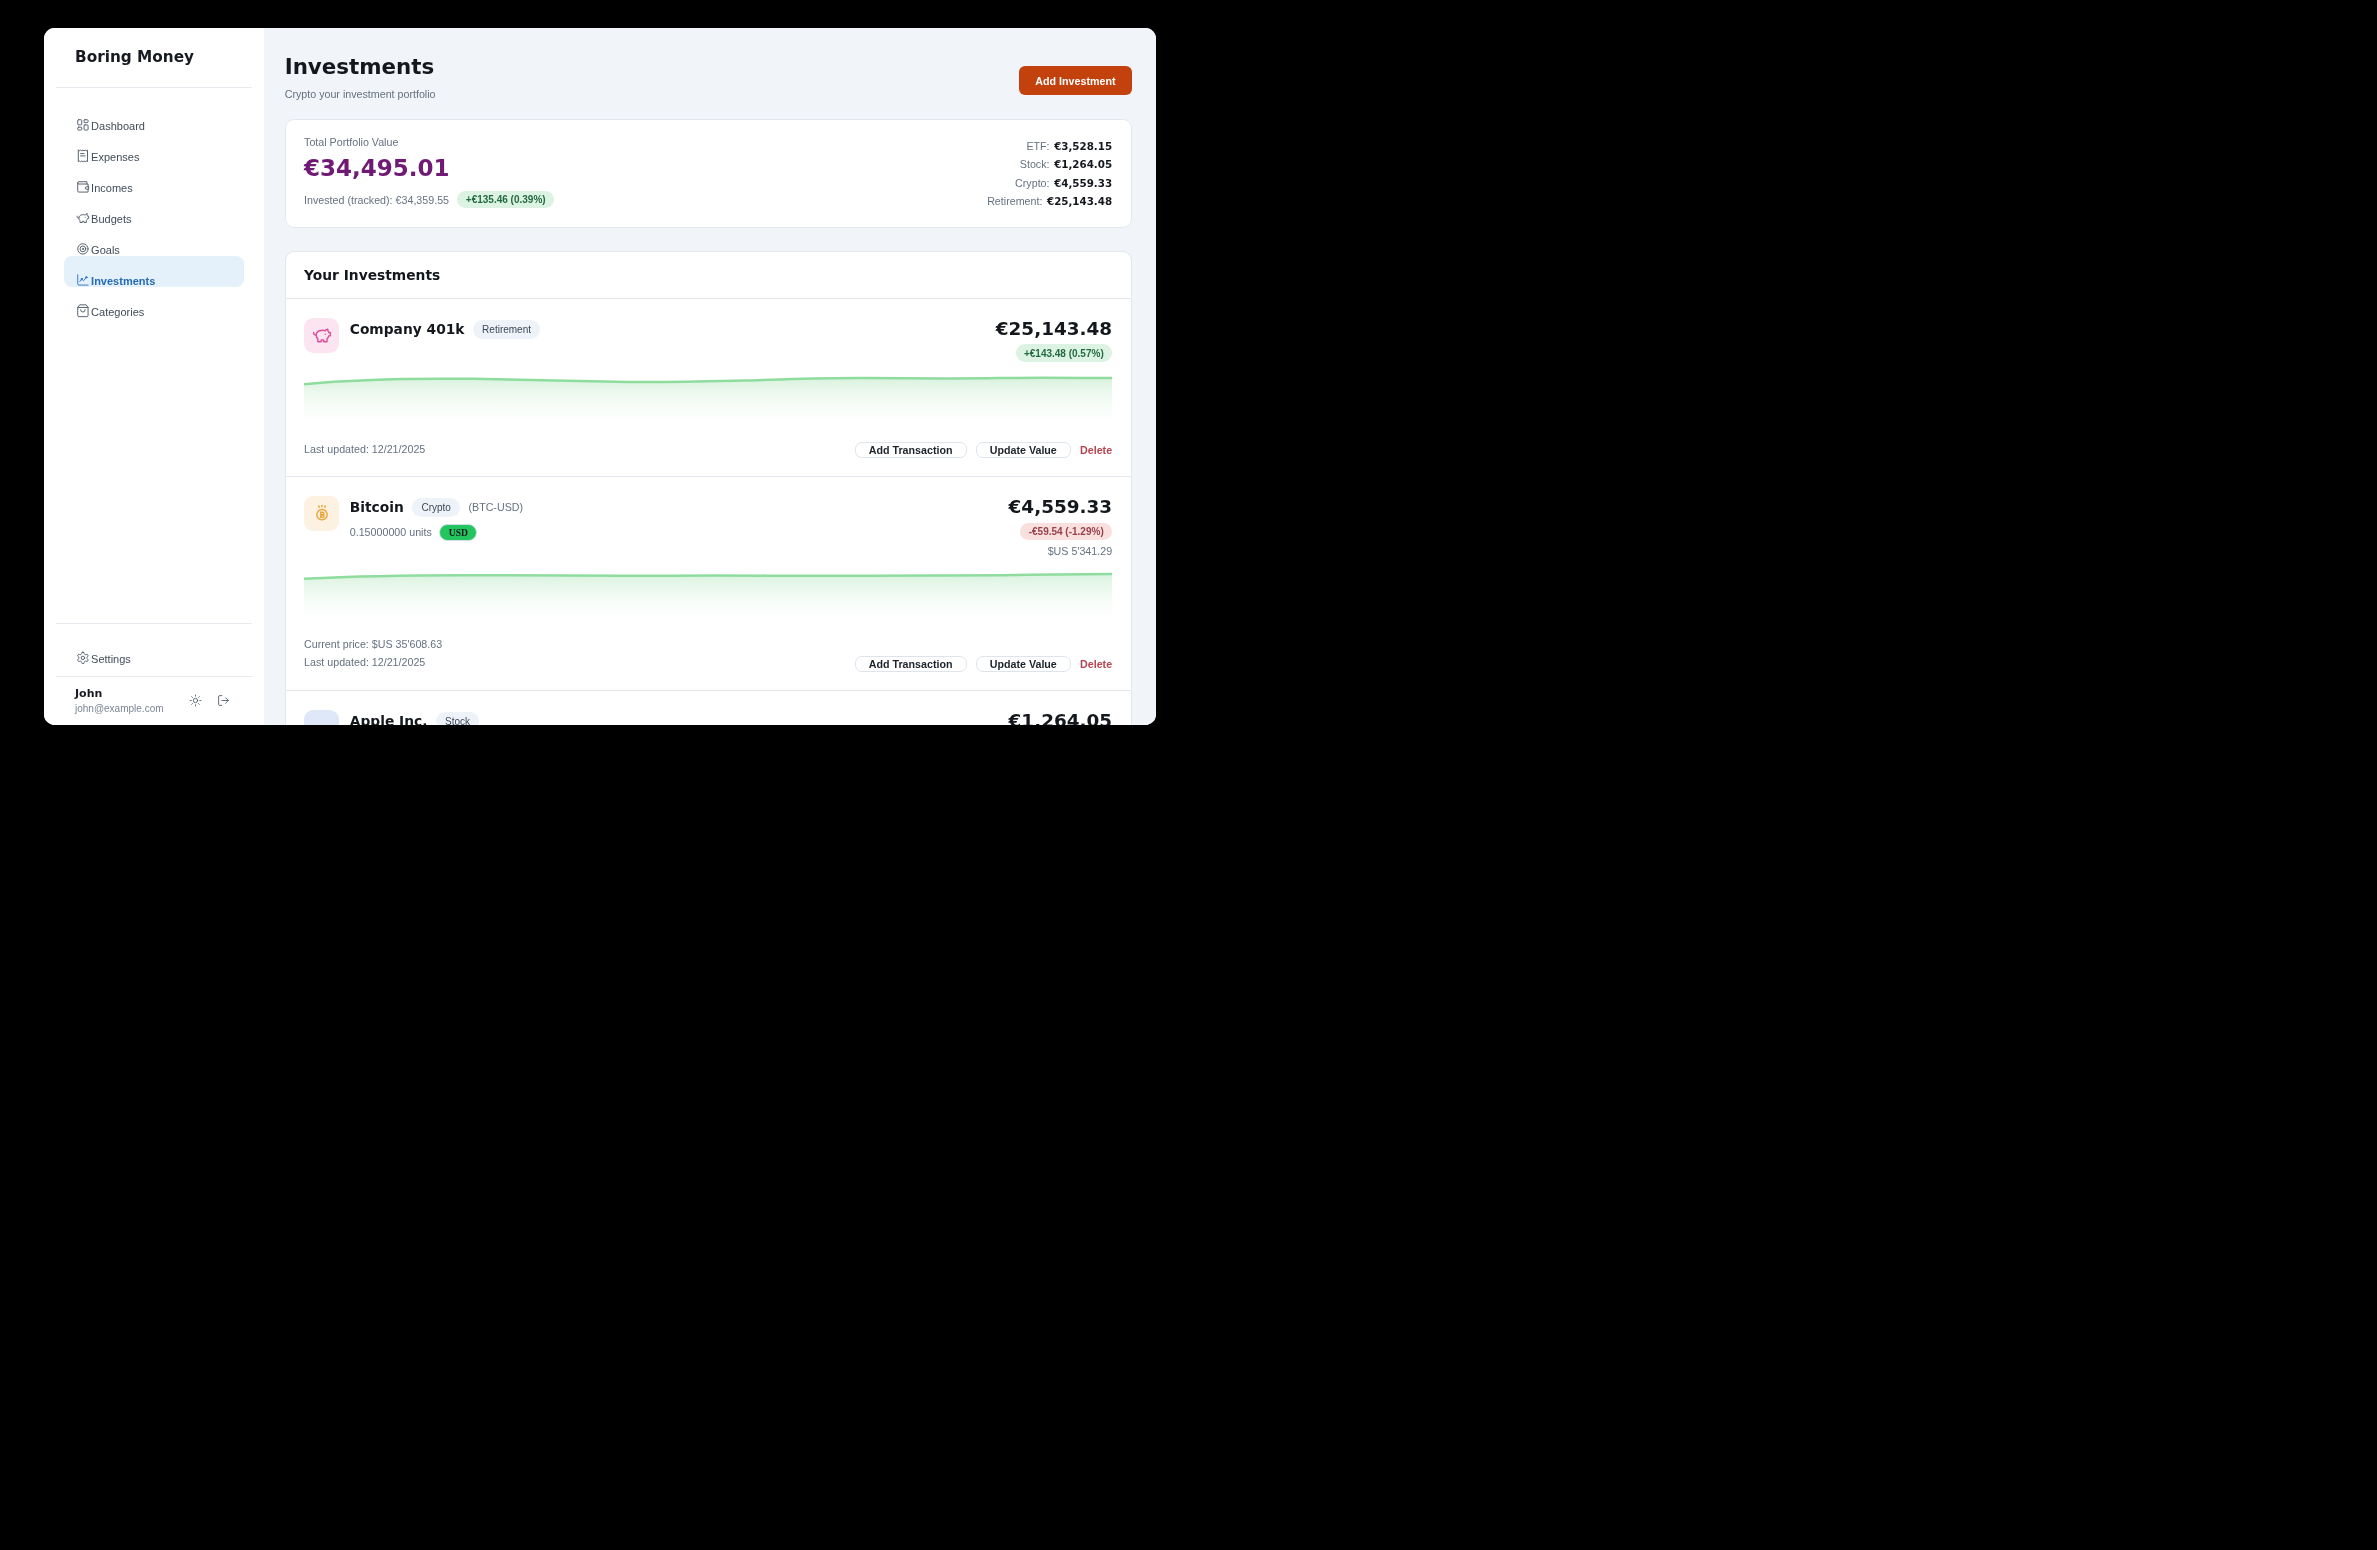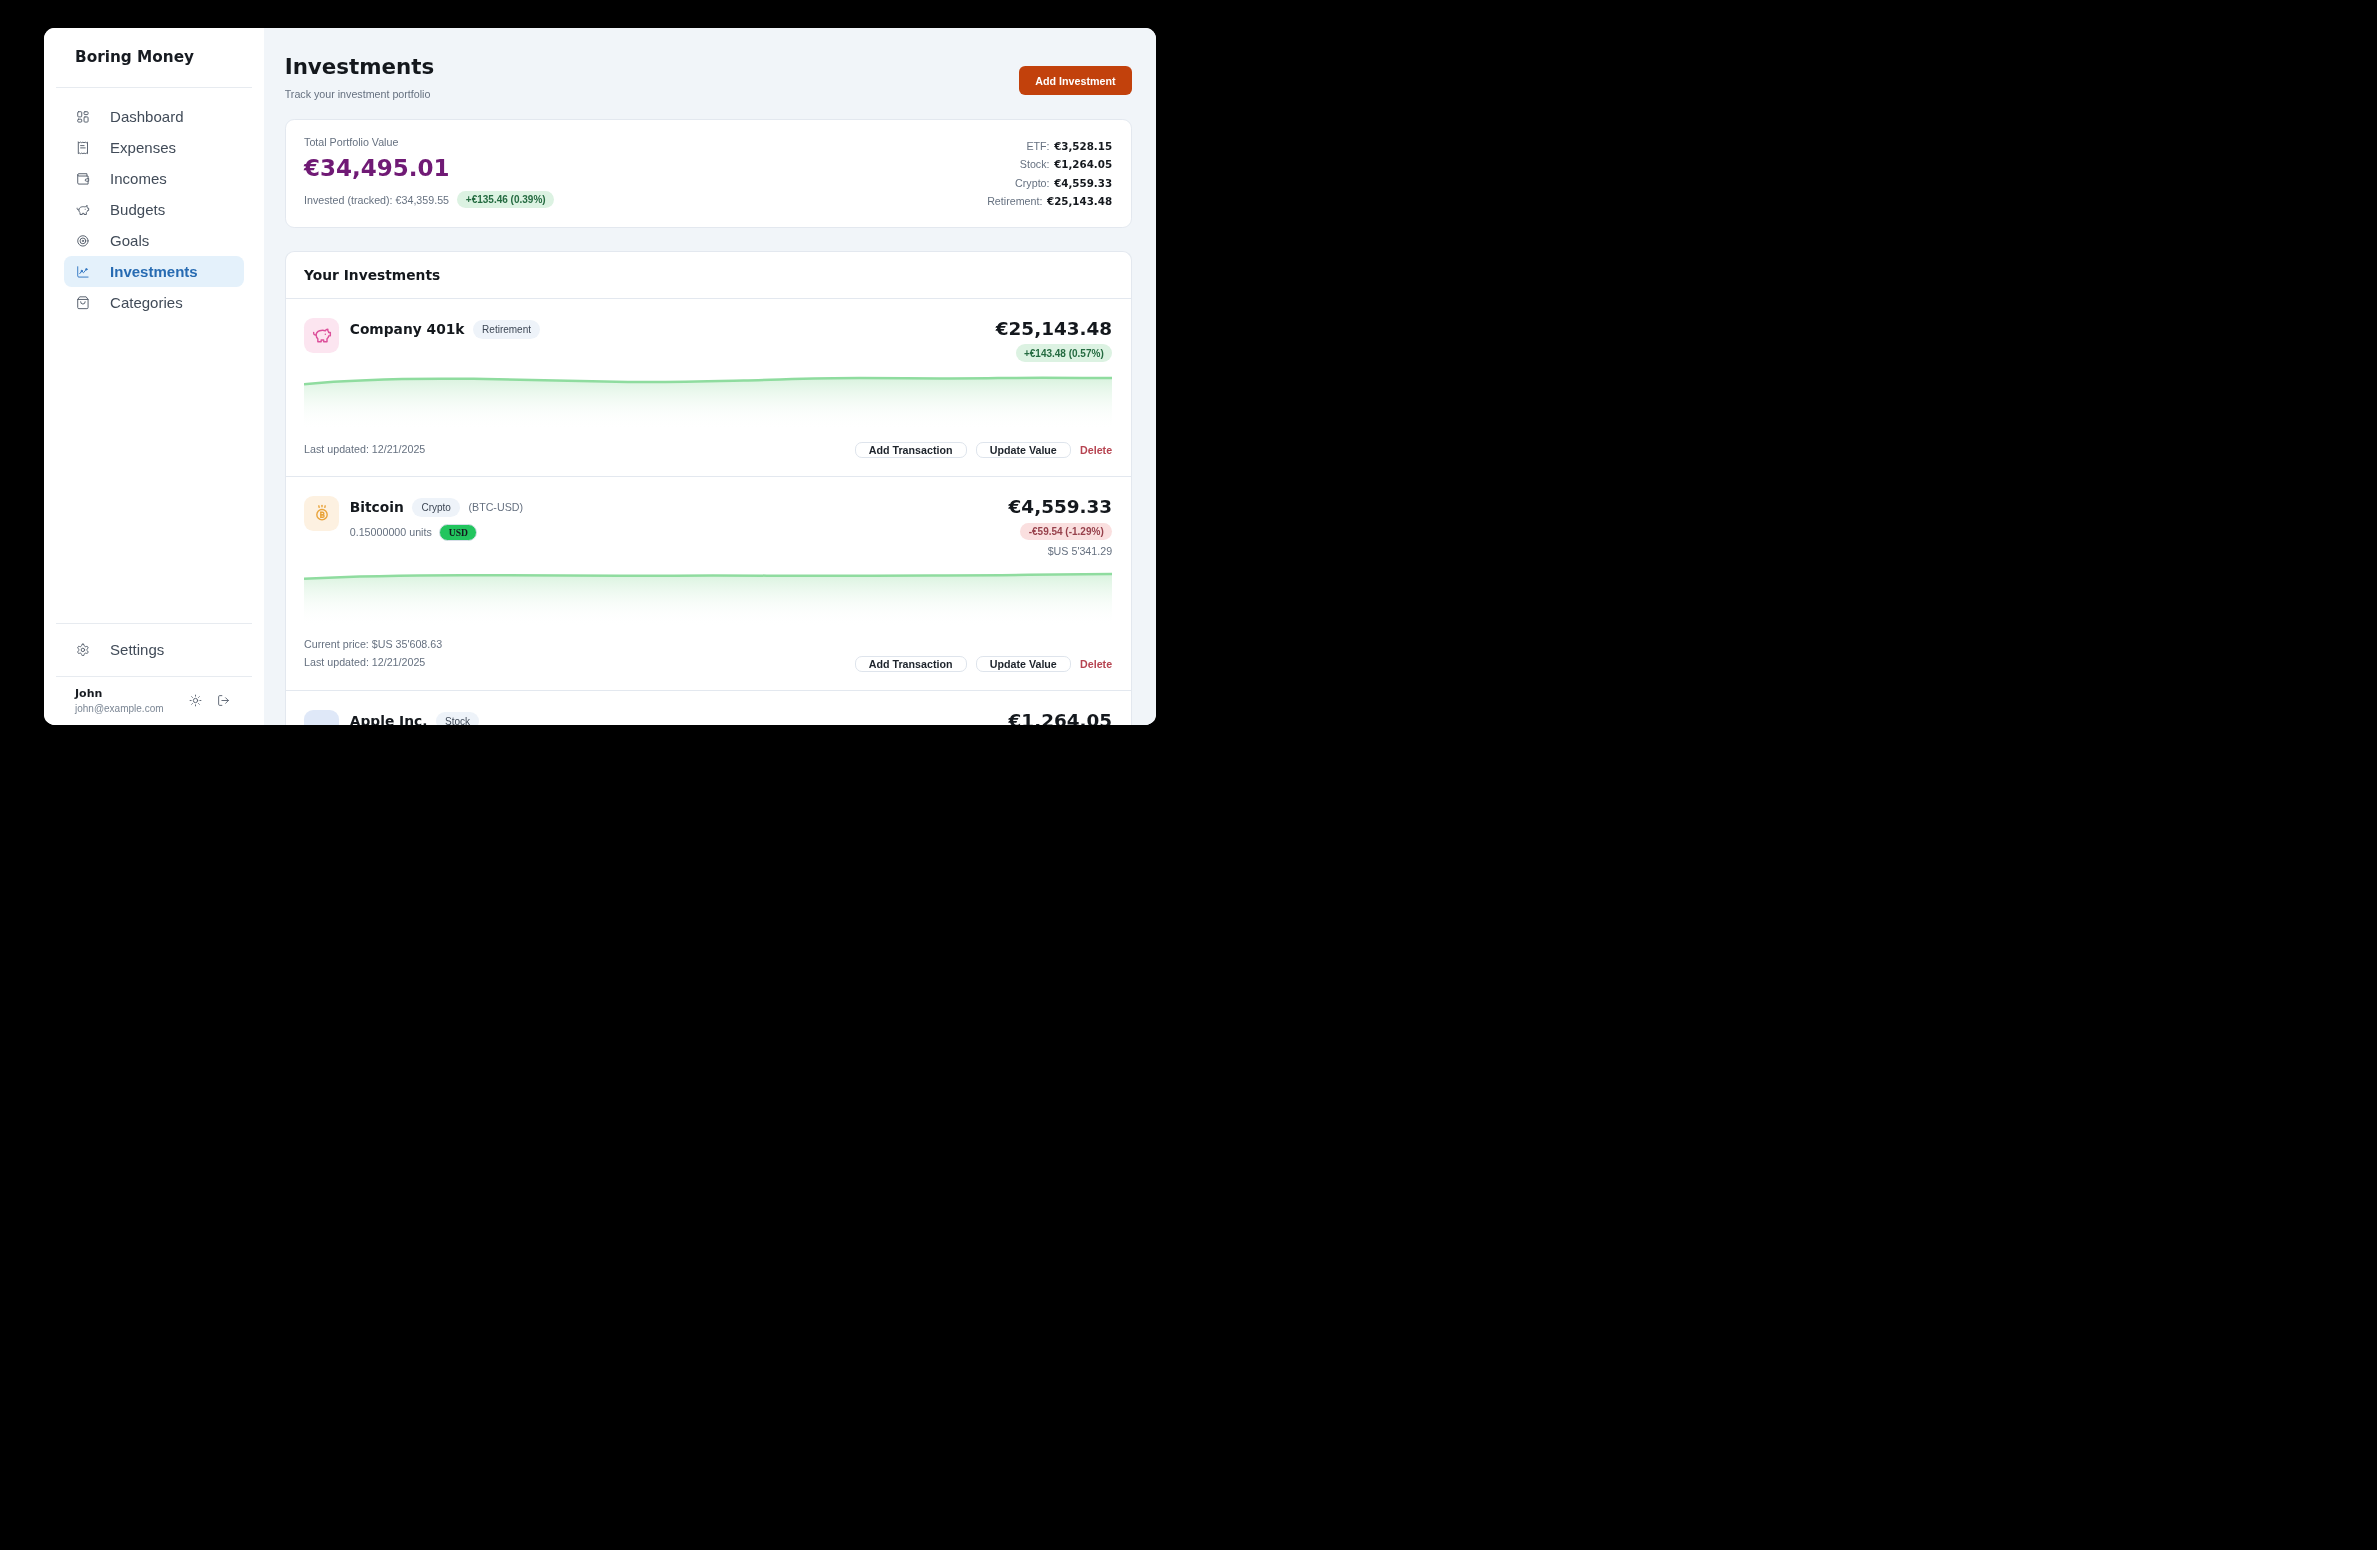--- a/index.html
+++ b/index.html
@@ -5,21 +5,21 @@
   html,body{margin:0;padding:0;background:#000;}
   body{width:1189px;height:775px;position:relative;font-family:"Liberation Sans",sans-serif;-webkit-font-smoothing:antialiased;}
   .window{position:absolute;left:44px;top:28px;width:1112px;height:697px;background:#fff;border-radius:10.7px;overflow:hidden;display:flex;}
 
   
   .sidebar{width:220px;min-width:220px;background:#fff;display:flex;flex-direction:column;box-sizing:border-box;}
   .brand{font-family:"DejaVu Sans",sans-serif;font-weight:bold;font-size:15.3px;color:#171b21;margin:20px 0 0 31px;}
   .side-divider{height:0.8px;background:#e7ebf0;margin:0 12.3px;}
   .brand-divider{margin-top:20.7px;}
   .nav{padding:13.8px 20px 0;}
-  .nav-item{height:31px;display:flex;align-items:center;gap:20px;padding:0 12.3px;border-radius:7.7px;color:#414b58;font-size:15px;cursor:pointer;box-sizing:border-box;}
+  .nav-item{height:31px;display:flex;align-items:flex-end;gap:1px;padding:0 12.3px;border-radius:7.7px;color:#414b58;font-size:11px;cursor:pointer;box-sizing:border-box;}
   .nav-item svg{width:13.8px;height:13.8px;flex:none;color:#57606e;}
   .nav-item.active{background:#e4f1fb;color:#276bb2;font-weight:bold;}
   .nav-item.active svg{color:#3579c4;}
   .sidebar-bottom{margin-top:auto;}
   .settings-wrap{padding:10.7px 20px 0;}
   .divider2{margin-top:10.7px;}
   .user-row{display:flex;align-items:center;margin-top:10.7px;padding:0 34px 10.7px 31px;}
   .user-name{font-size:11px;font-weight:bold;color:#171b21;font-family:"DejaVu Sans",sans-serif;}
   .user-email{font-size:10px;color:#7b8694;margin-top:3.1px;}
   .user-icons{margin-left:auto;display:flex;gap:15.3px;align-items:center;}
@@ -178,21 +178,21 @@
         </div>
       </div>
     </div>
   </aside>
 
   <section class="main">
 
     <div class="main-header">
       <div>
         <div class="page-title">Investments</div>
-        <div class="page-sub">Track your investment portfolio</div>
+        <div class="page-sub">Crypto your investment portfolio</div>
       </div>
       <button class="btn-primary">Add Investment</button>
     </div>
 
     <div class="card summary-card">
       <div>
         <div class="summary-label">Total Portfolio Value</div>
         <div class="summary-value">€34,495.01</div>
         <div class="invested-row">
           <span>Invested (tracked): €34,359.55</span>

